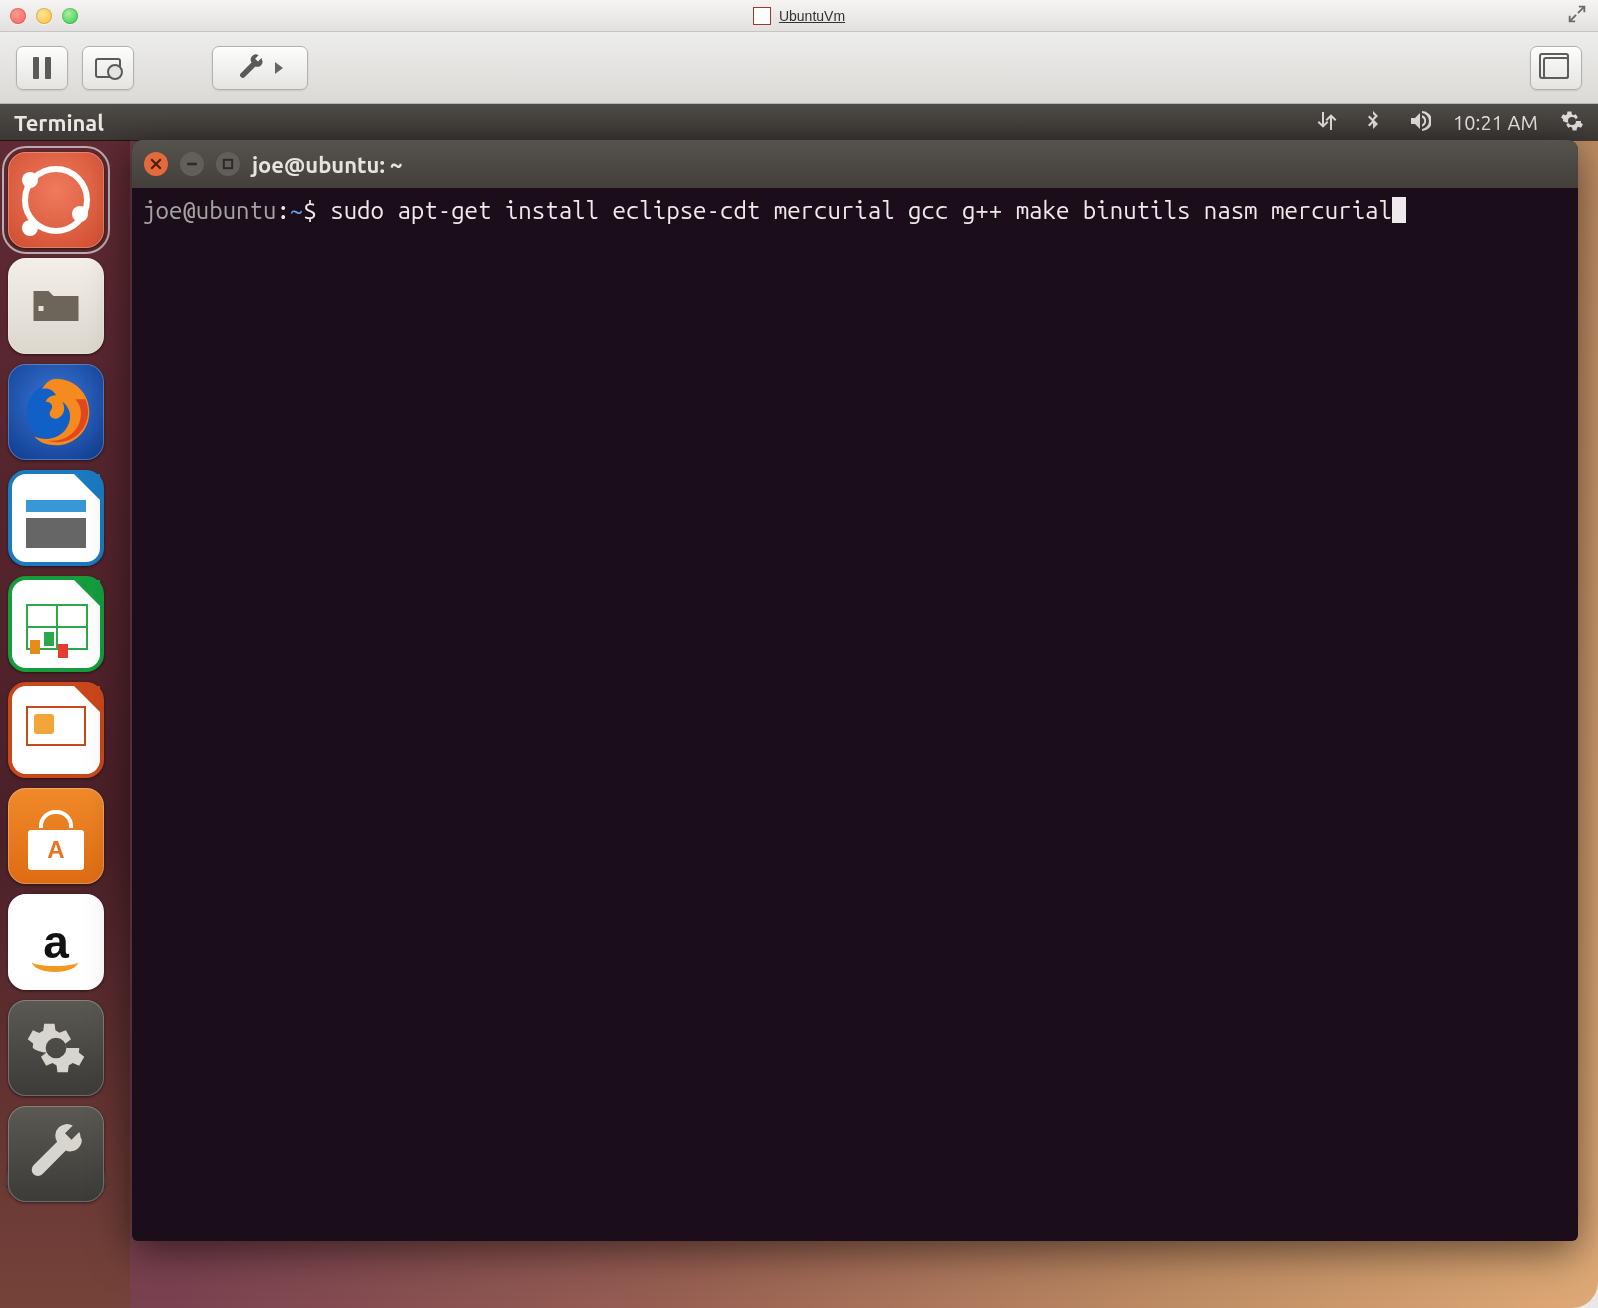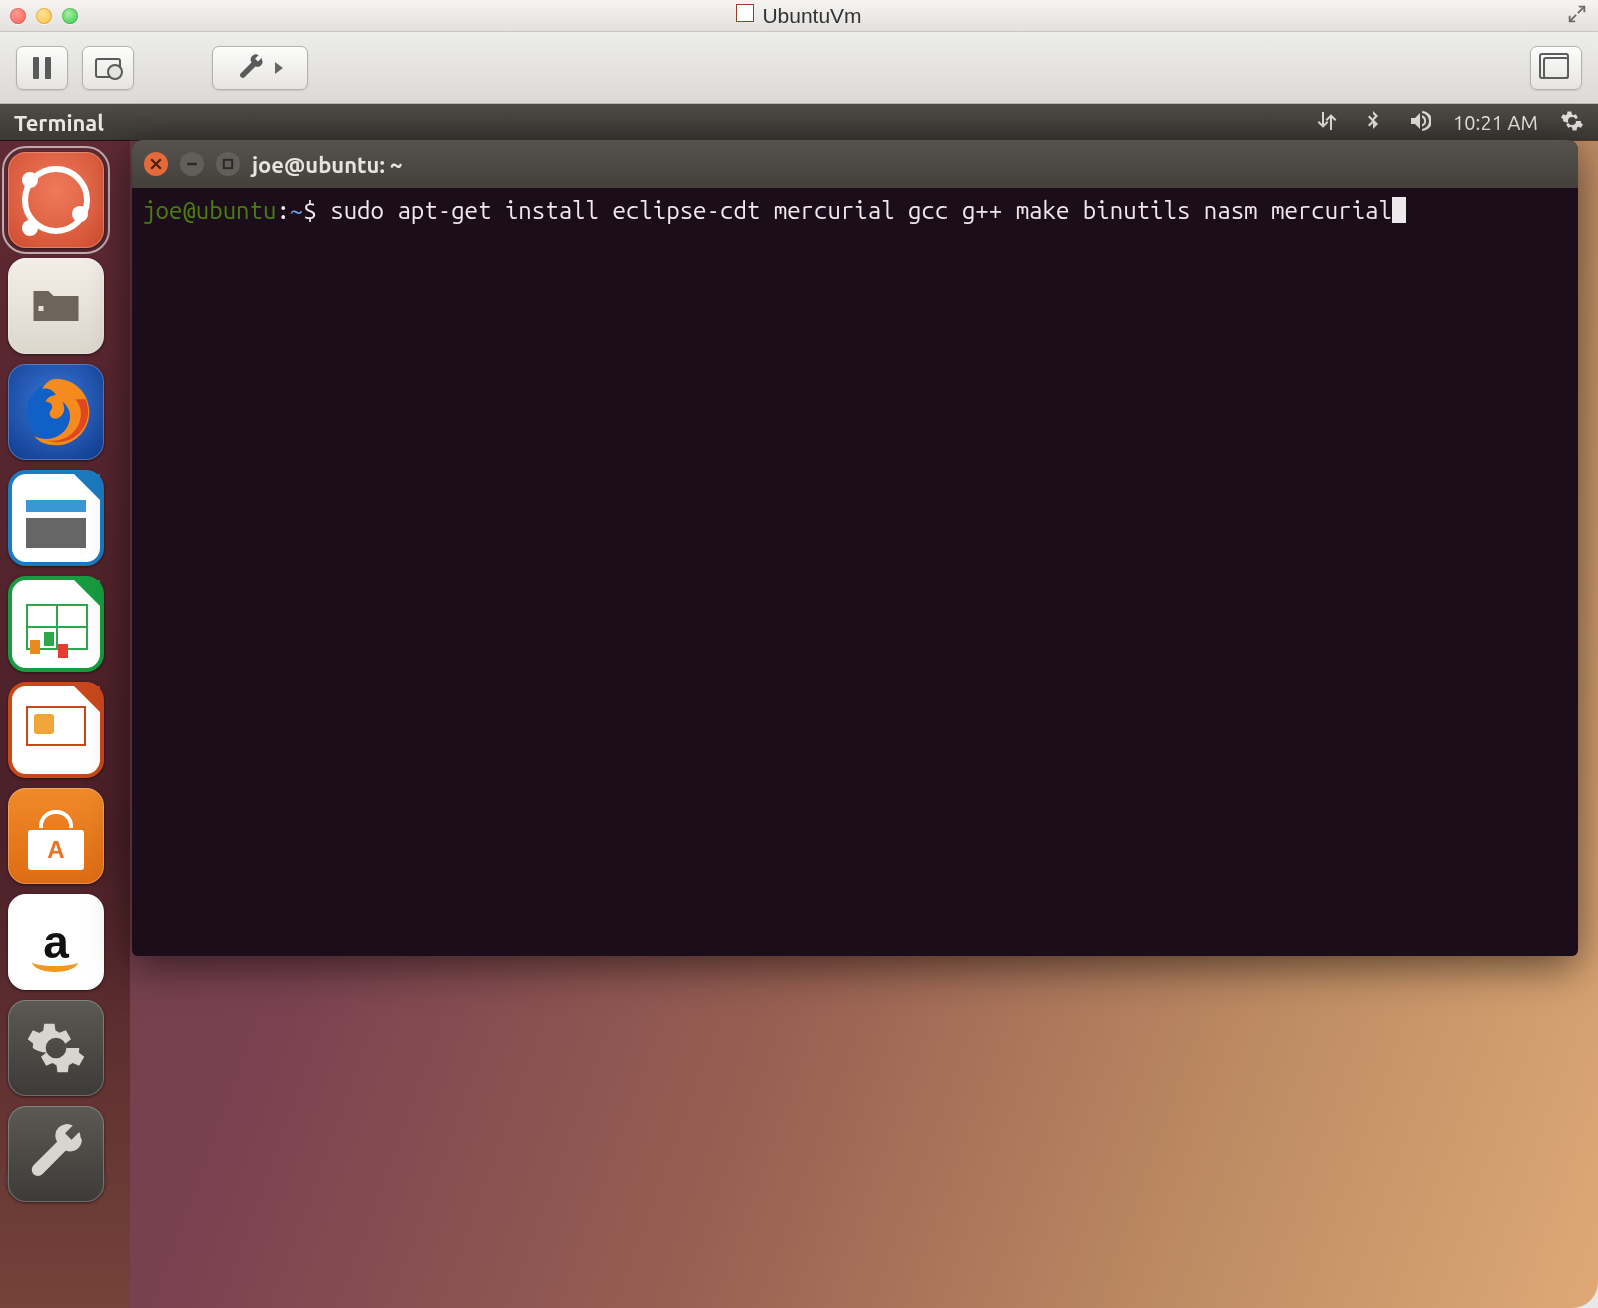--- a/index.html
+++ b/index.html
@@ -25,22 +25,22 @@
   .traffic-lights { display: flex; gap: 10px; align-items: center; }
   .traffic-light {
     width: 16px; height: 16px; border-radius: 50%;
     box-shadow: inset 0 0 0 1px rgba(0,0,0,.15), 0 1px 0 rgba(255,255,255,.6);
   }
   .tl-red   { background: radial-gradient(circle at 40% 35%, #ff9b8f, #ff5f57); }
   .tl-yellow{ background: radial-gradient(circle at 40% 35%, #ffe49b, #ffbd2e); }
   .tl-green { background: radial-gradient(circle at 40% 35%, #a8f0a1, #28c940); }
   .host-title {
     position: absolute; left: 0; right: 0;
-    display:flex; justify-content:center; align-items:flex-start; gap:8px;
-    font-size: 21px; color:#333; pointer-events:none; font-weight:500;
+    display:flex; justify-content:center; align-items:center; gap:8px;
+    font-size: 14px; color:#333; pointer-events:none; font-weight:500;text-decoration:underline;
   }
   .host-title .vm-icon {
     width:18px; height:18px; border:1px solid #9a3a2a; background:#fff; display:inline-block;
   }
   .expand-icon { margin-left:auto; color:#666; }
 
   
   .host-toolbar {
     height: 72px;
     background: linear-gradient(to bottom, #ededeb 0%, #dcdad7 100%);
@@ -143,21 +143,21 @@
   .ico-term::before{content:">_";position:absolute;left:12px;top:8px;color:#ddd;font:bold 28px monospace;}
   .ico-update{background:linear-gradient(#5fa83e,#3e7f26);}
   .ico-update svg{width:56px;height:56px;fill:#fff;}
   .stack-extra{transform:perspective(500px) rotateX(58deg) translateY(-6px);opacity:.58;}
   .stack-extra2{transform:perspective(500px) rotateX(66deg) translateY(-28px);opacity:.35;}
 
   
   .term-window{
     position:absolute;
     left:132px; top:36px;
-    width:1446px; height:816px;
+    width:1446px; height:1101px;
     background:#1b0e1a;
     border-radius:10px 10px 6px 6px;
     box-shadow: 0 10px 42px rgba(0,0,0,.55);
     overflow:hidden;
     z-index:4;
   }
   .term-titlebar{
     height:48px;
     background:linear-gradient(to bottom,#56524d,#433f3b);
     display:flex;align-items:center;padding:0 12px;gap:12px;
@@ -166,21 +166,21 @@
   .t-btn{width:24px;height:24px;border-radius:50%;display:inline-flex;align-items:center;justify-content:center;
          background:#625e59;color:#2a2a28;font-size:16px;}
   .t-close{background:#e46a3a;color:#3a1c0f;}
   .term-body{
     padding:6px 10px;
     font: 24px/34px "Ubuntu Mono", "DejaVu Sans Mono", monospace;
     color:#efe9ec;
     white-space: pre-wrap;
     word-break: break-all;
   }
-  .t-green{color:#4d7c0f;}
+  .t-green{color:#a3a3a3;}
   .t-blue{color:#6aa4ea;}
   .t-cursor{
     display:inline-block;width:14px;height:26px;background:#efe9ec;vertical-align:-4px;
   }
 
 </style>
 </head>
 <body>
 
 <div class="host-titlebar">

